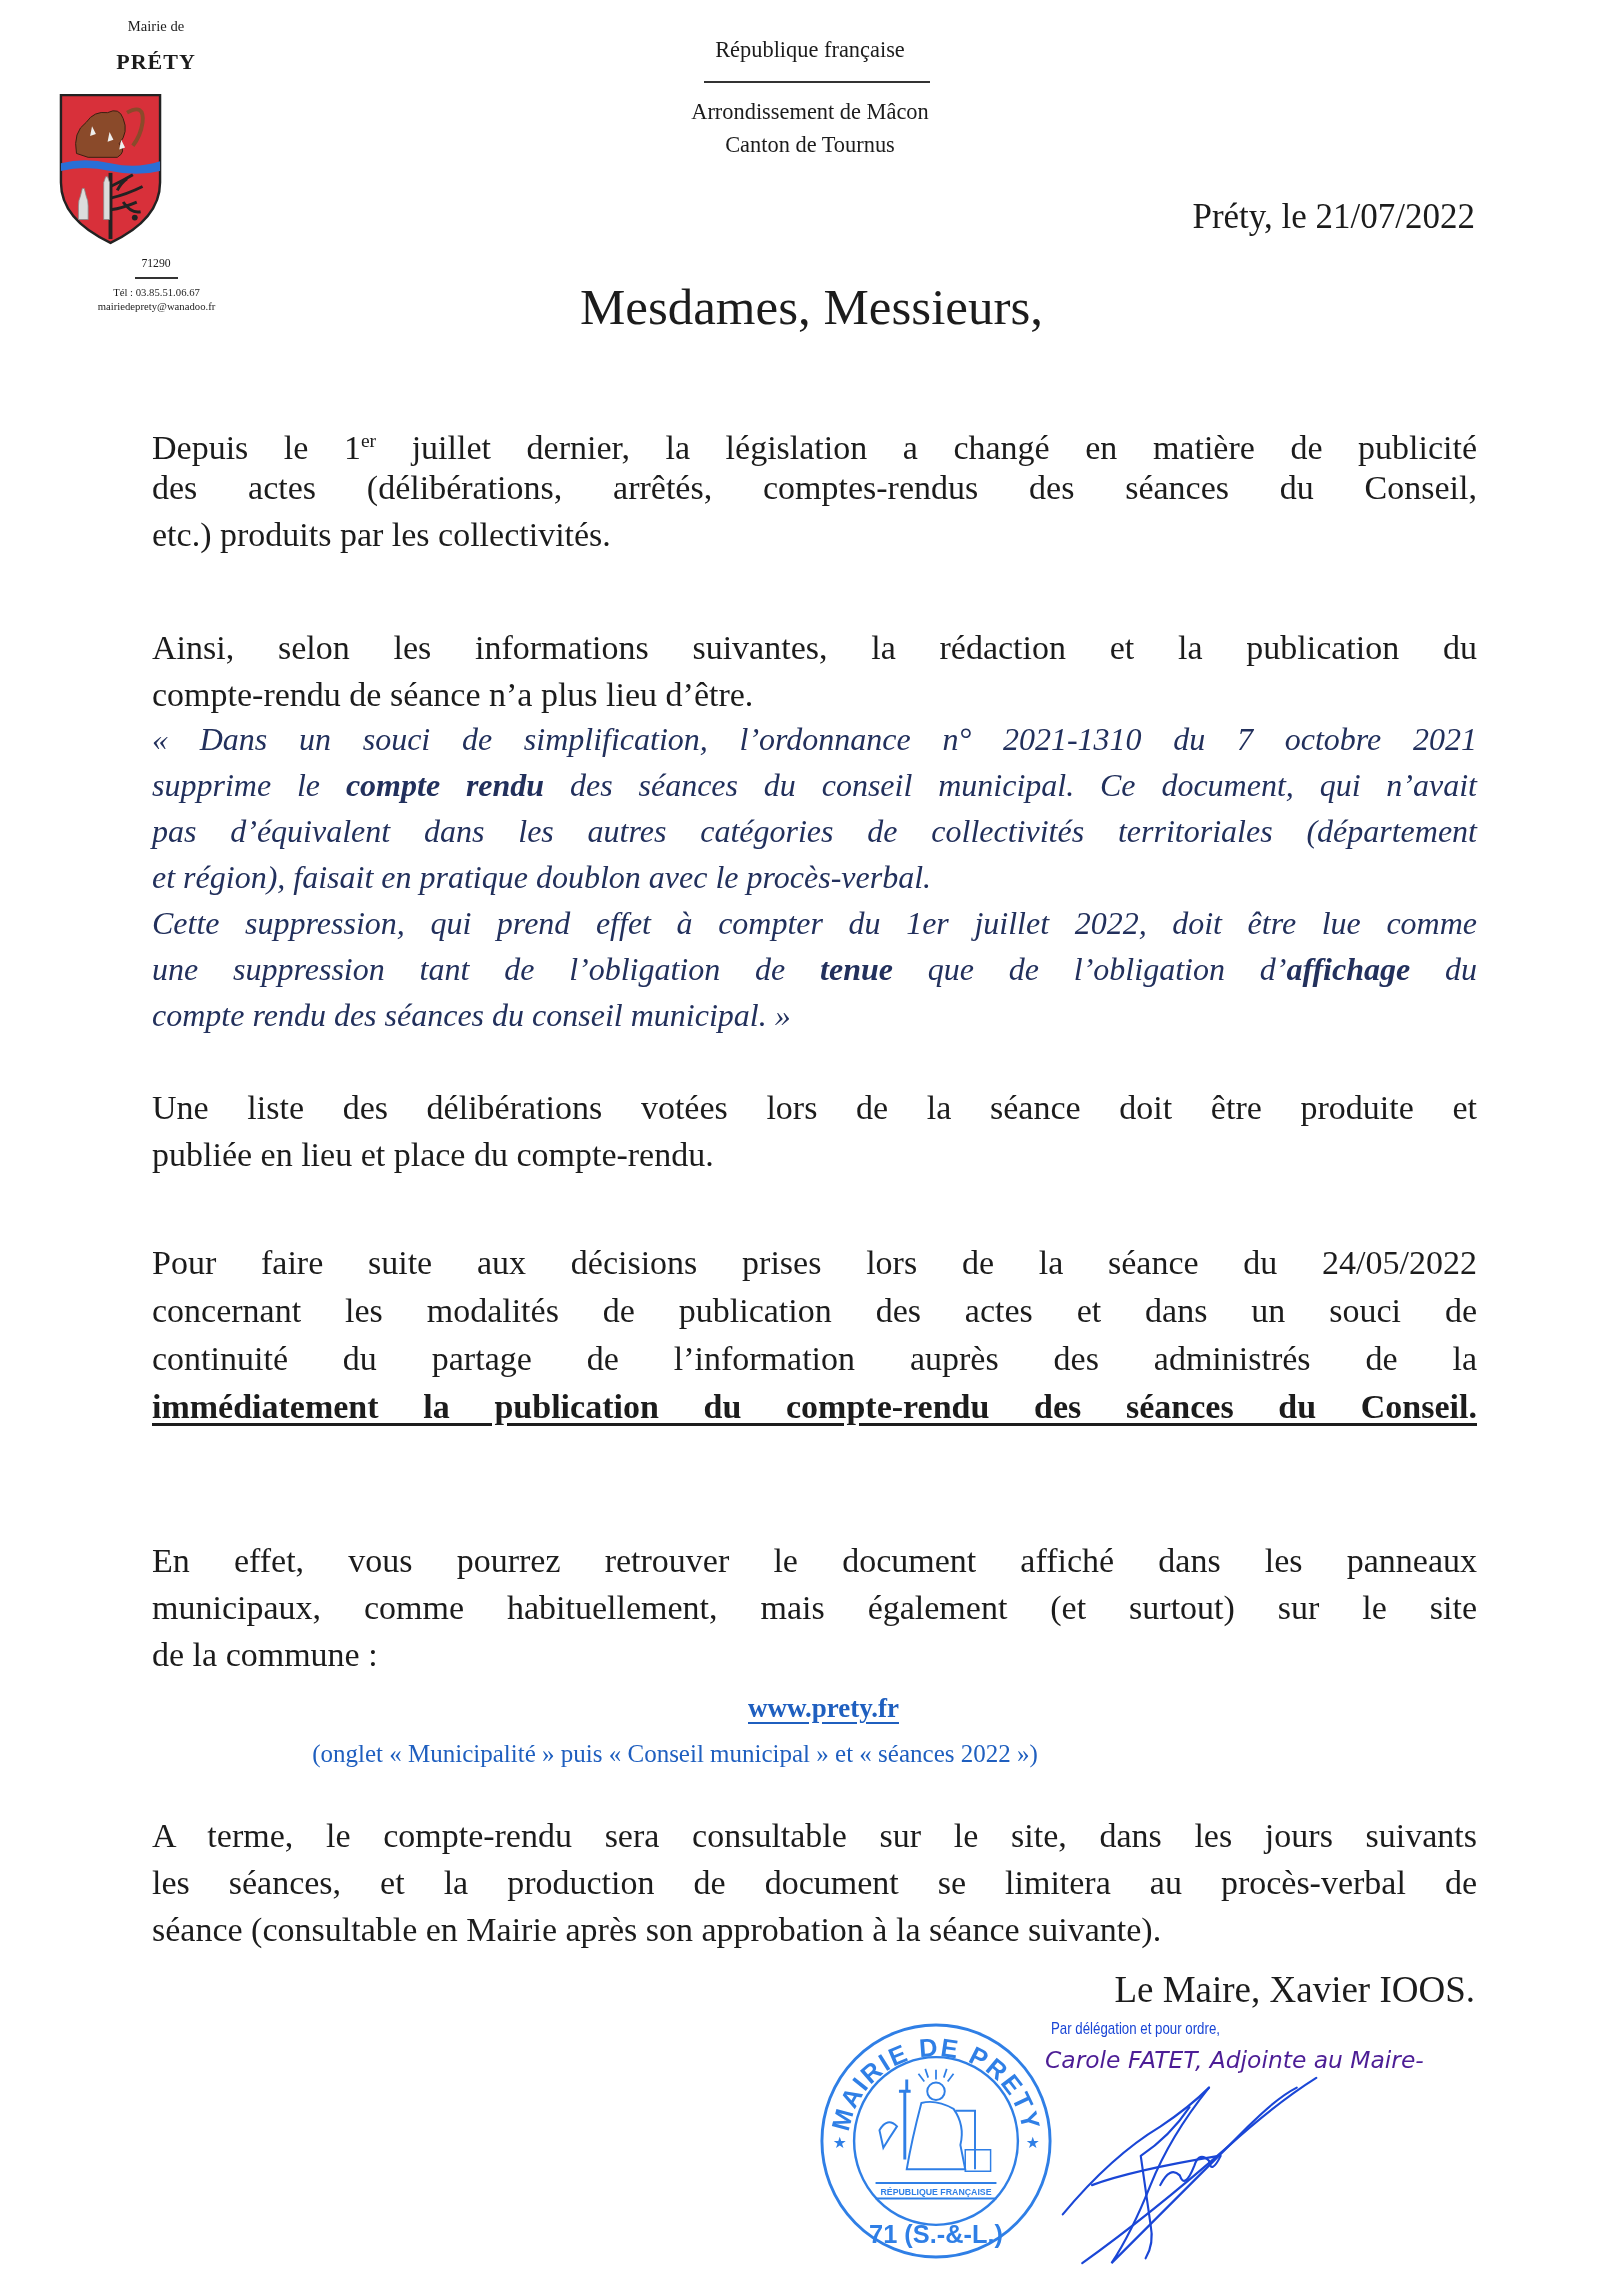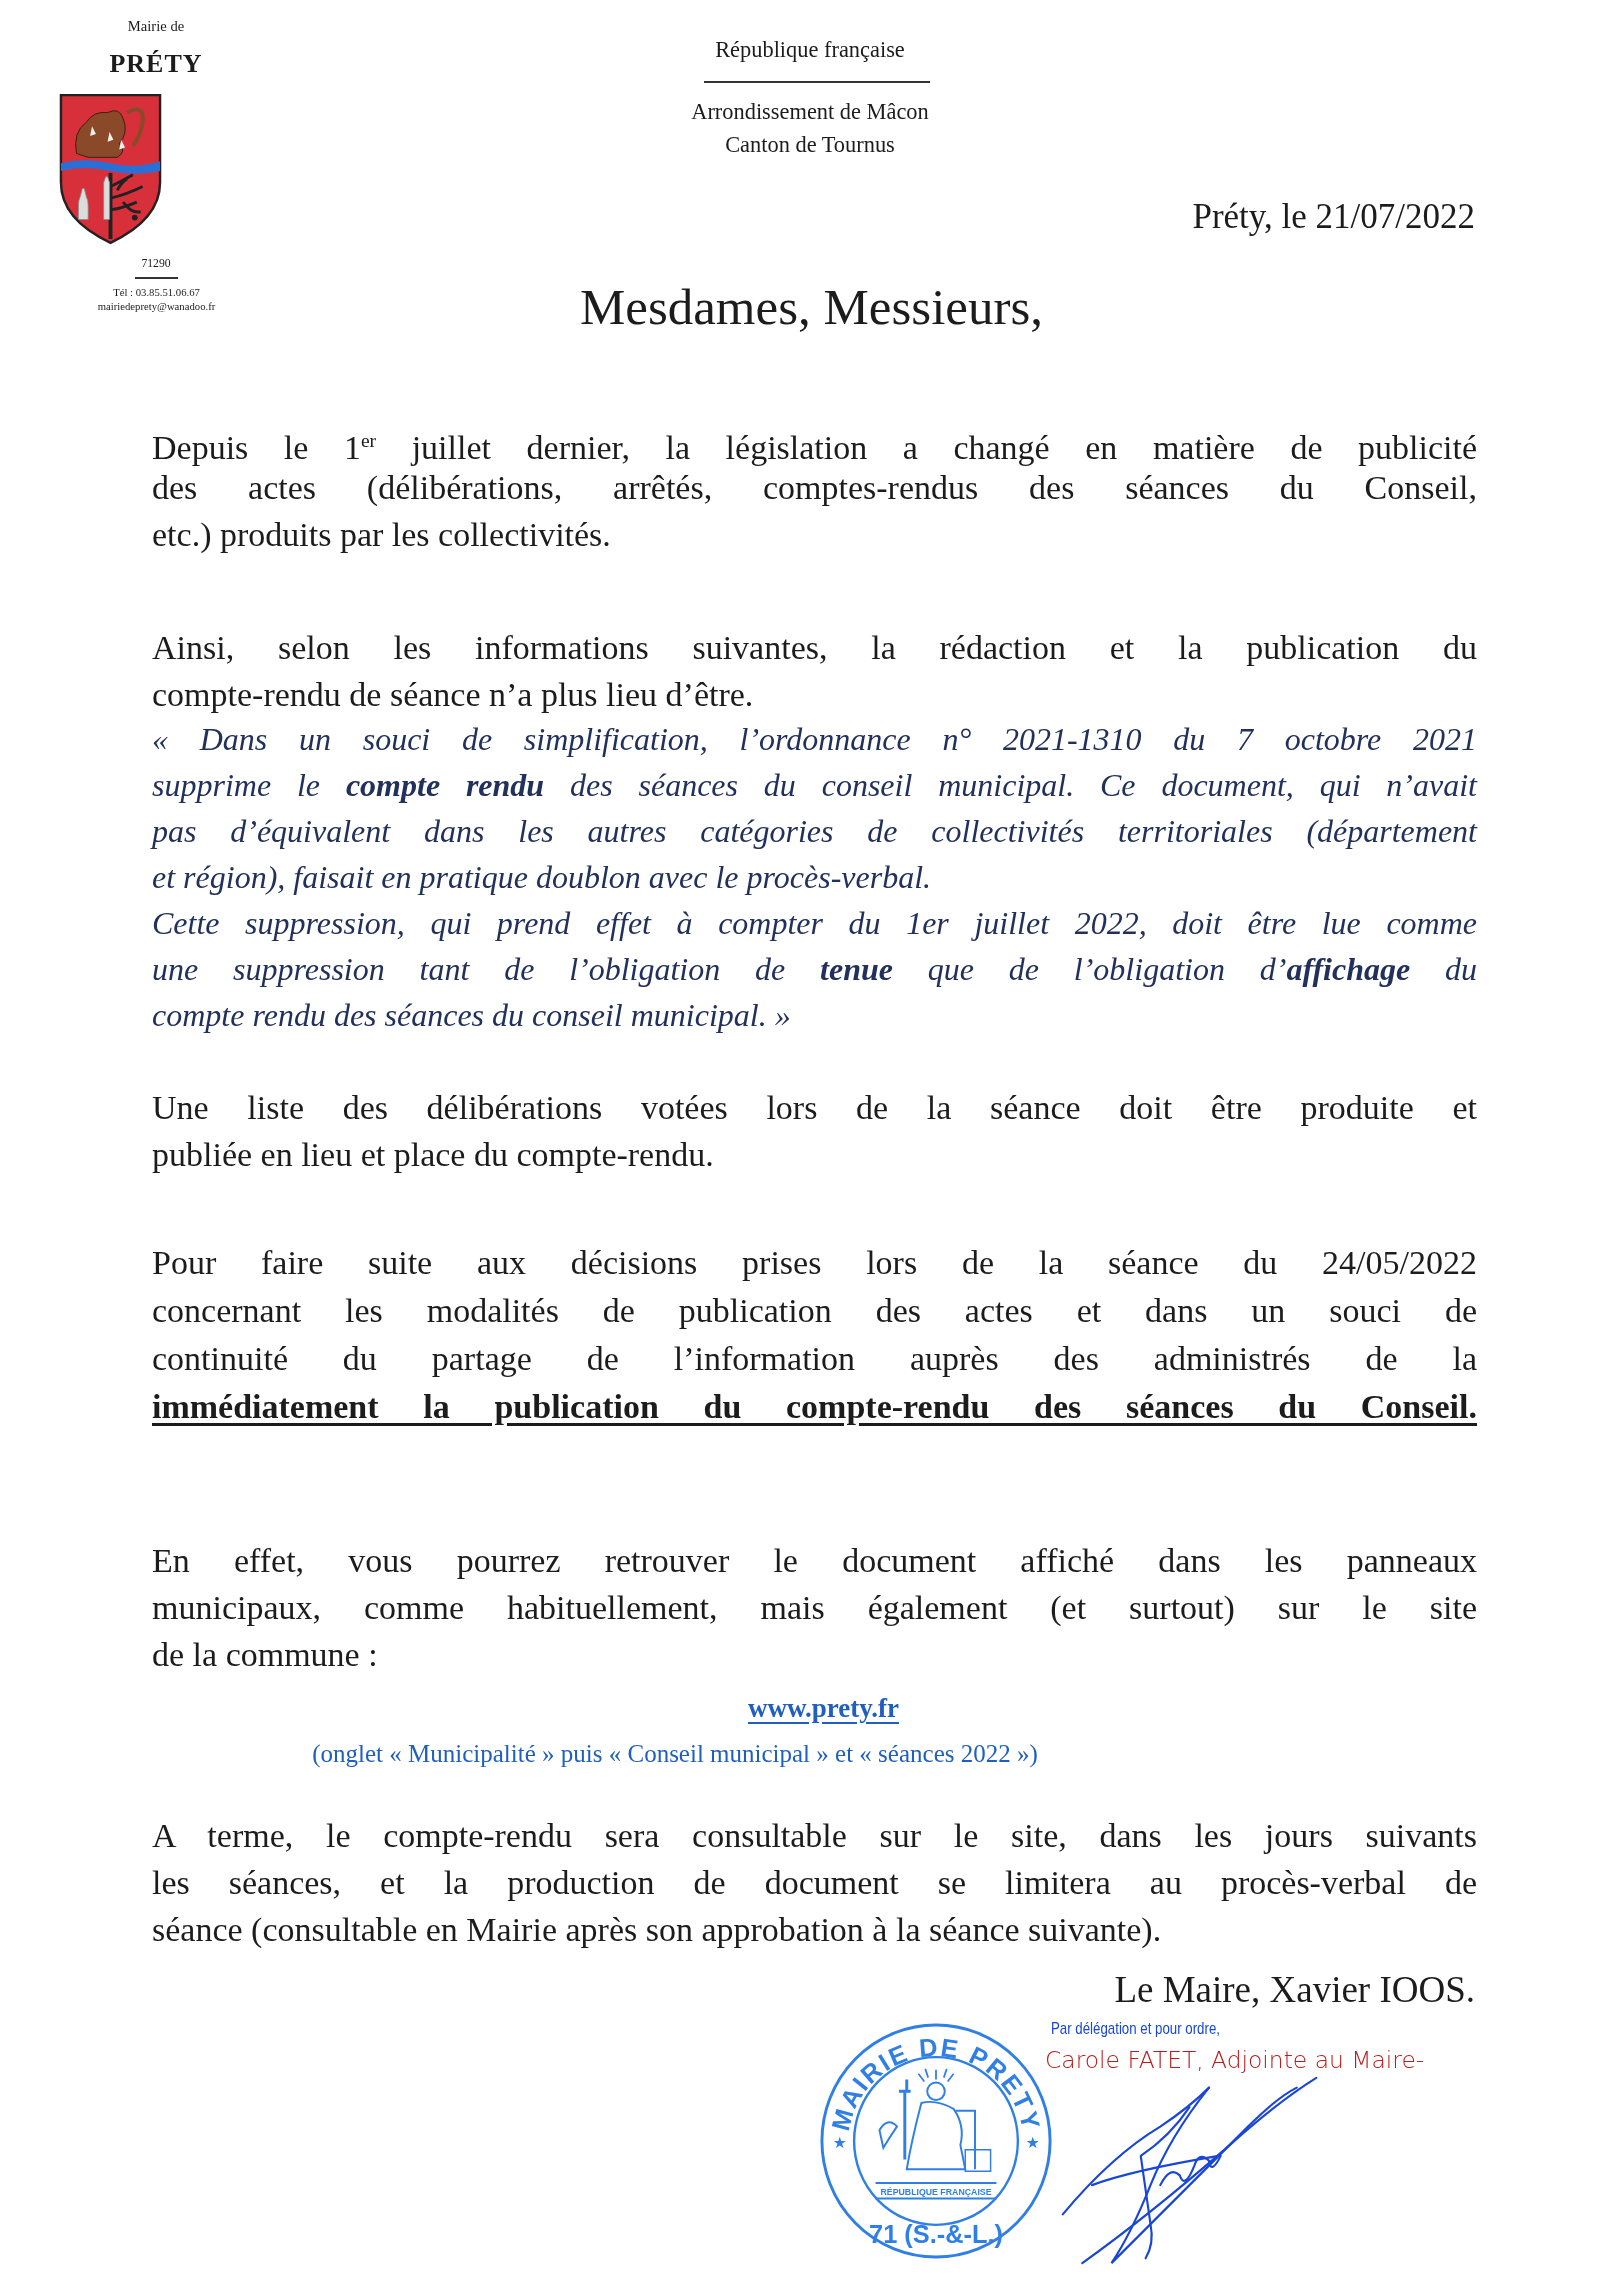--- a/index.html
+++ b/index.html
@@ -6,21 +6,21 @@
   body {
     width: 1623px; height: 2278px; position: relative; overflow: hidden;
     background: #ffffff;
     font-family: "Liberation Serif", "DejaVu Serif", serif;
     color: #1c1c1c;
   }
   .abs { position: absolute; }
 
   
   .lh-small { font-size: 14.6px; text-align: center; width: 156px; left: 78px; }
-  .lh-name { font-size: 26px; font-weight: bold; text-align: center; width: 156px; left: 78px; letter-spacing: 1px; }
+  .lh-name { font-size: 22px; font-weight: bold; text-align: center; width: 156px; left: 78px; letter-spacing: 1px; }
   .lh-tiny { font-size: 10.7px; text-align: center; width: 195px; left: 59px; line-height: 13.7px; }
   .lh-rule { left: 135px; width: 43px; height: 2px; background: #333; }
 
   
   .hdr { width: 488px; left: 566px; text-align: center; font-size: 22.4px; }
   .hdr-rule { left: 704px; width: 226px; height: 2px; background: #333; }
 
   .date { font-size: 35px; right: 148px; top: 197px; }
   .salutation { font-size: 51px; width: 1623px; left: 0; text-align: center; top: 278px; }
 
@@ -33,21 +33,21 @@
 
   .quote { color: #22305c; font-style: italic; font-size: 32px; }
   .quote b { font-weight: bold; }
   .strong-u { font-weight: bold; text-decoration: underline; text-decoration-thickness: 2.9px; text-underline-offset: 4.9px; }
 
   .url { width: 1623px; left: 0; text-align: center; font-size: 27px; font-weight: bold; color: #1f5fbf; text-decoration: underline; text-underline-offset: 4.9px; padding-left: 12px; }
   .onglet { width: 1350px; left: 0; text-align: center; font-size: 25px; color: #1f5fbf; }
 
   .sign-maire { font-size: 37px; right: 148px; top: 1968px; }
   .par-delegation { font-family: "Liberation Sans", "DejaVu Sans", sans-serif; font-size: 16.6px; color: #1a46d6; left: 1051px; top: 2019px; transform: scaleX(0.8); transform-origin: left; }
-  .handwritten { font-family: "DejaVu Sans", sans-serif; font-size: 23.4px; color: #b91c1c; left: 1045px; top: 2046px; letter-spacing: 0px; font-weight: 300; }
+  .handwritten { font-family: "DejaVu Sans", sans-serif; font-style: italic; font-size: 23.4px; color: #4c1d95; left: 1045px; top: 2046px; letter-spacing: 0px; font-weight: 300; }
 </style>
 </head>
 <body>
 
 <div class="abs lh-small" style="top:17.6px;">Mairie de</div>
 <div class="abs lh-name" style="top:49px;">PRÉTY</div>
 
 <div class="abs" style="left:59px; top:93px; width:103px; height:152px;">
   <svg width="103" height="152" viewBox="0 0 106 156">
     <path d="M2 2 H104 V92 Q104 130 53 154 Q2 130 2 92 Z" fill="#d8303a" stroke="#222" stroke-width="2.5"></path>

